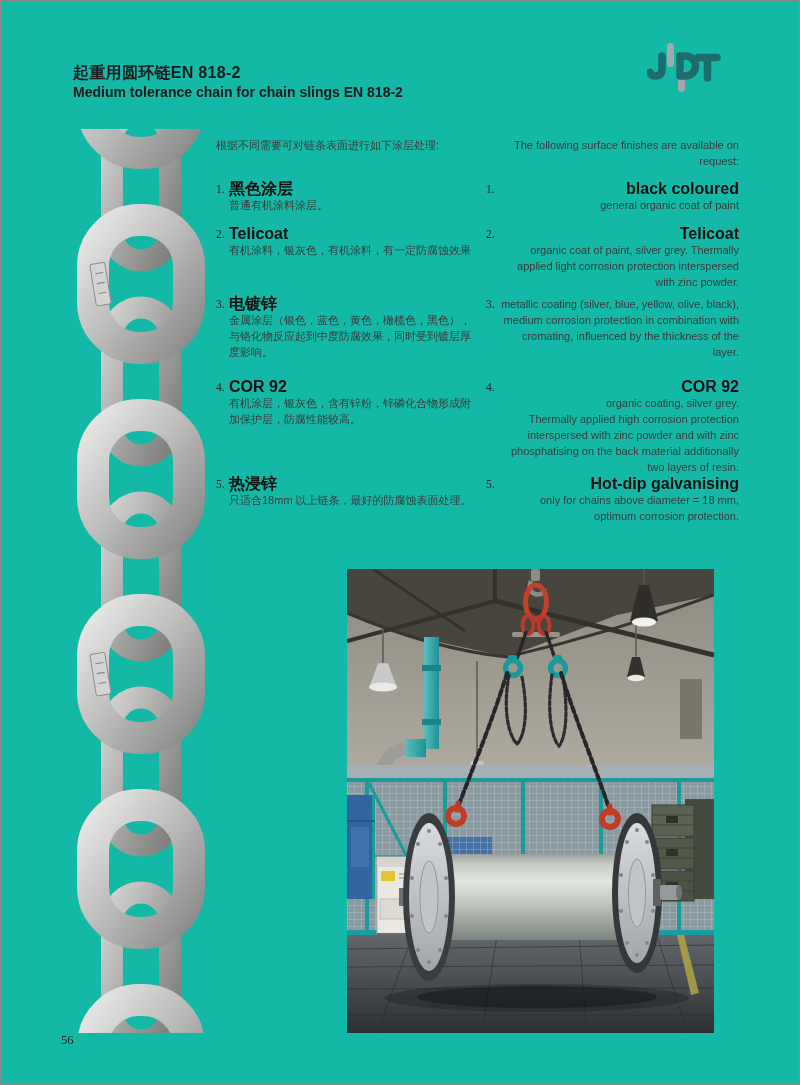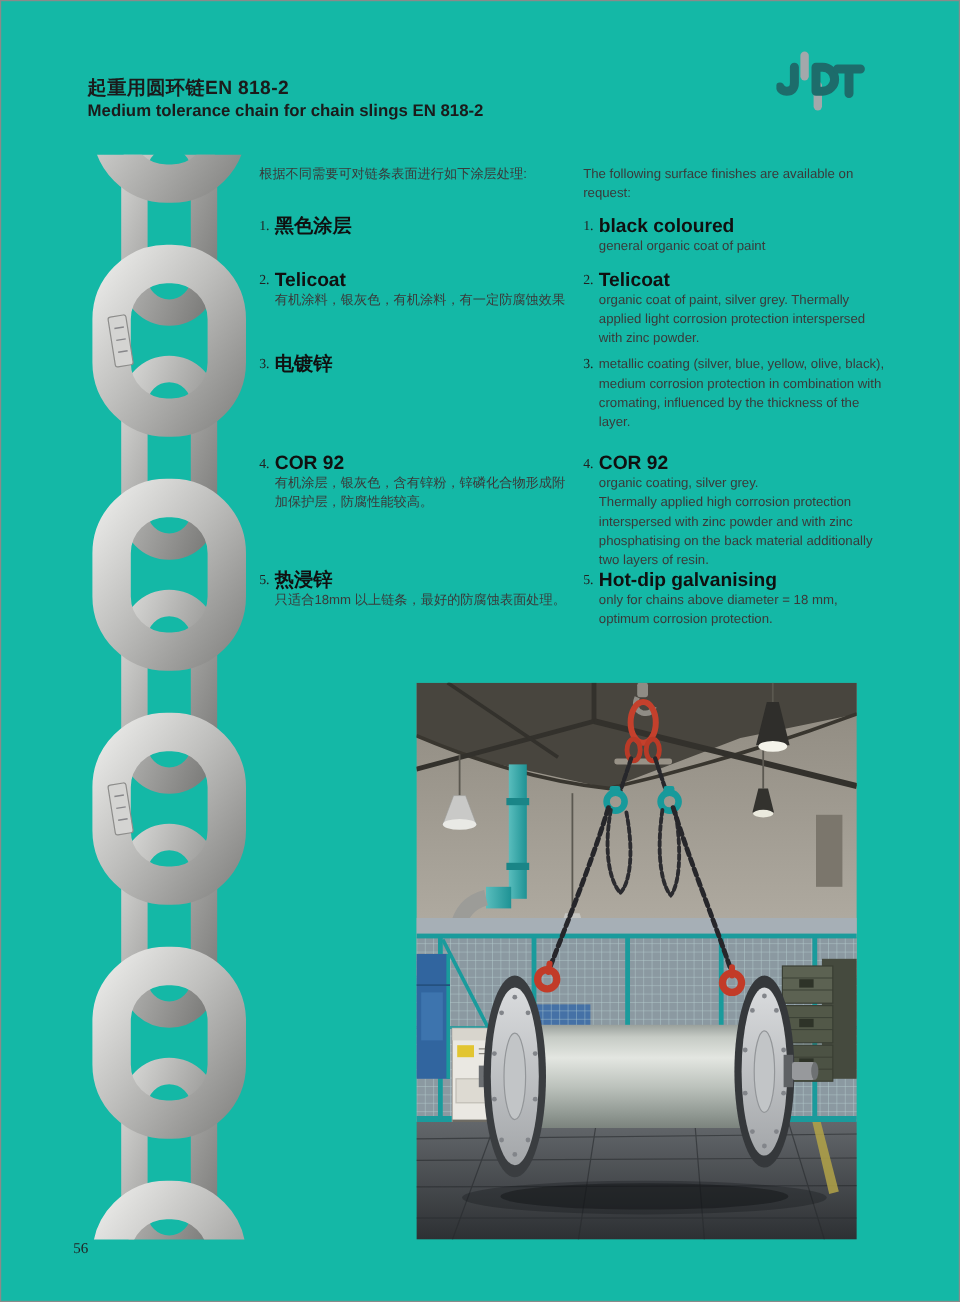--- a/index.html
+++ b/index.html
@@ -8,21 +8,21 @@
     background:#14b8a6;border:1px solid #8a8a8a;overflow:hidden;
     font-family:"Liberation Sans","DejaVu Sans",sans-serif;color:#333;
   }
   .title-cn{position:absolute;left:72px;top:62px;margin:0;font-size:16px;font-weight:bold;color:#1b1b1b;letter-spacing:.3px;}
   .title-en{position:absolute;left:72px;top:83px;margin:0;font-size:14px;font-weight:bold;color:#1b1b1b;}
   .logo{position:absolute;left:646px;top:40px;}
   .chain{position:absolute;left:73px;top:128px;}
   .photo{position:absolute;left:346px;top:568px;}
   .col{position:absolute;top:130px;font-size:11px;line-height:16px;color:#3a3a3a;}
   .col-cn{left:215px;width:260px;height:420px;}
-  .col-en{left:485px;width:253px;height:420px;}
+  .col-en{left:485px;width:253px;height:420px;text-align:right;}
   .intro{position:absolute;top:6px;left:0;right:0;margin:0;}
   .item{position:absolute;left:0;right:0;}
   .i1{top:50px}.i2{top:95px}.i3{top:165px}.i4{top:248px}.i5{top:345px}
   .num{position:absolute;left:0;top:0;font-family:"Liberation Serif","DejaVu Serif",serif;font-size:11.5px;color:#222;}
   .item-title{margin:0 0 0 13px;font-size:16px;font-weight:bold;color:#101010;}
   .item-body{margin:0 0 0 13px;white-space:pre-line;}
   .page-num{position:absolute;left:60px;top:1032px;font-family:"Liberation Serif","DejaVu Serif",serif;font-size:12.5px;color:#222;}
 </style>
 </head>
 <body>
@@ -76,29 +76,31 @@
       <rect x="19" y="524" width="15" height="42" rx="2" fill="#d4d4d2" stroke="#8d8d8b"></rect>
       <path d="M23 534 h8 M23 544 h8 M23 554 h8" stroke="#87878a" stroke-width="1.2"></path>
     </g>
   </svg>
 
   <section class="col col-cn">
     <p class="intro">根据不同需要可对链条表面进行如下涂层处理:</p>
     <div class="item i1">
       <span class="num">1.</span>
       <h3 class="item-title">黑色涂层</h3>
+      <p class="item-body">普通有机涂料涂层。</p>
     </div>
     <div class="item i2">
       <span class="num">2.</span>
       <h3 class="item-title">Telicoat</h3>
       <p class="item-body">有机涂料，银灰色，有机涂料，有一定防腐蚀效果</p>
     </div>
     <div class="item i3">
       <span class="num">3.</span>
       <h3 class="item-title">电镀锌</h3>
+      <p class="item-body">金属涂层（银色，蓝色，黄色，橄榄色，黑色），与铬化物反应起到中度防腐效果，同时受到镀层厚度影响。</p>
     </div>
     <div class="item i4">
       <span class="num">4.</span>
       <h3 class="item-title">COR 92</h3>
       <p class="item-body">有机涂层，银灰色，含有锌粉，锌磷化合物形成附加保护层，防腐性能较高。</p>
     </div>
     <div class="item i5">
       <span class="num">5.</span>
       <h3 class="item-title">热浸锌</h3>
       <p class="item-body">只适合18mm 以上链条，最好的防腐蚀表面处理。</p>

